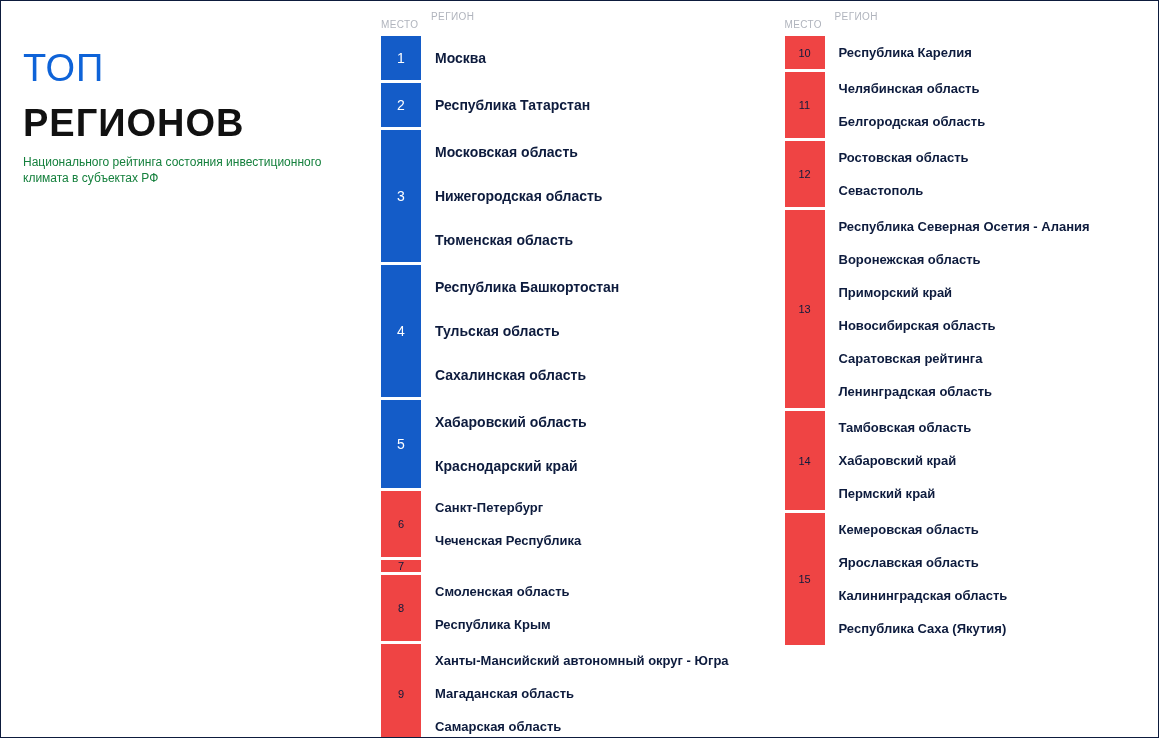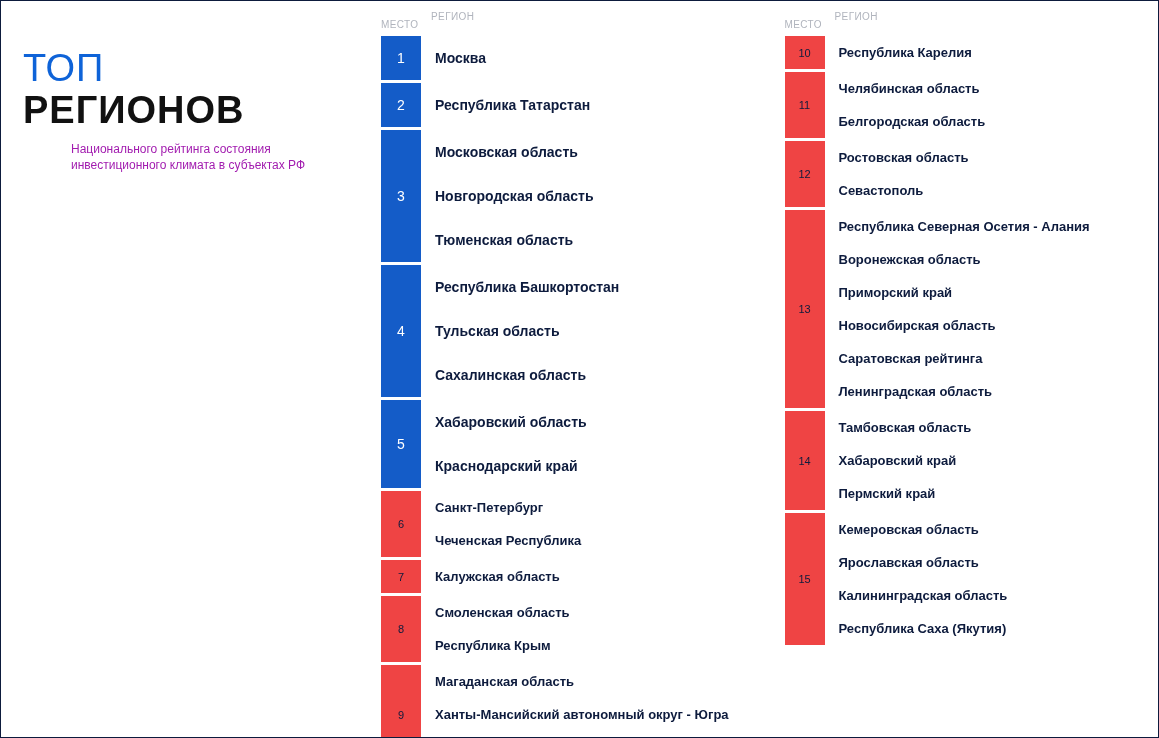--- a/index.html
+++ b/index.html
@@ -26,29 +26,28 @@
     color: #0e63d8;
     letter-spacing: 1px;
     line-height: 1.05;
   }
   .title-bottom {
     font-size: 38px;
     font-weight: 700;
     color: #111;
     letter-spacing: 1px;
     line-height: 1.05;
-    margin-top: 2px;
+    margin-top: 15px;
   }
   .subtitle {
     font-size: 12px;
-    color: #a21caf;
+    color: #15803d;
     margin-top: 10px;
     line-height: 1.35;
     max-width: 320px;
-    margin-left: 48px;
   }
   .col {
     flex: 1;
     padding: 0 10px 10px 10px;
   }
   .col-right { padding-left: 30px; }
   .headers {
     display: flex;
     font-size: 10px;
     color: #b0b4bd;
@@ -108,21 +107,21 @@
         <div class="group">
           <div class="rank big">2</div>
           <div class="regions">
             <div class="region big">Республика Татарстан</div>
           </div>
         </div>
         <div class="group">
           <div class="rank big">3</div>
           <div class="regions">
             <div class="region big">Московская область</div>
-            <div class="region big">Новгородская область</div>
+            <div class="region big">Нижегородская область</div>
             <div class="region big">Тюменская область</div>
           </div>
         </div>
         <div class="group">
           <div class="rank big">4</div>
           <div class="regions">
             <div class="region big">Республика Башкортостан</div>
             <div class="region big">Тульская область</div>
             <div class="region big">Сахалинская область</div>
           </div>
@@ -136,36 +135,33 @@
         </div>
         <div class="group">
           <div class="rank small">6</div>
           <div class="regions">
             <div class="region small">Санкт-Петербург</div>
             <div class="region small">Чеченская Республика</div>
           </div>
         </div>
         <div class="group">
           <div class="rank small">7</div>
-          <div class="regions">
-            <div class="region small">Калужская область</div>
-          </div>
         </div>
         <div class="group">
           <div class="rank small">8</div>
           <div class="regions">
             <div class="region small">Смоленская область</div>
             <div class="region small">Республика Крым</div>
           </div>
         </div>
         <div class="group">
           <div class="rank small">9</div>
           <div class="regions">
+            <div class="region small">Ханты-Мансийский автономный округ - Югра</div>
             <div class="region small">Магаданская область</div>
-            <div class="region small">Ханты-Мансийский автономный округ - Югра</div>
             <div class="region small">Самарская область</div>
           </div>
         </div>
       </div>
   </div>
 
   <div class="col col-right">
     <div class="headers">
       <div class="hdr-rank">МЕСТО</div>
       <div class="hdr-region">РЕГИОН</div>

